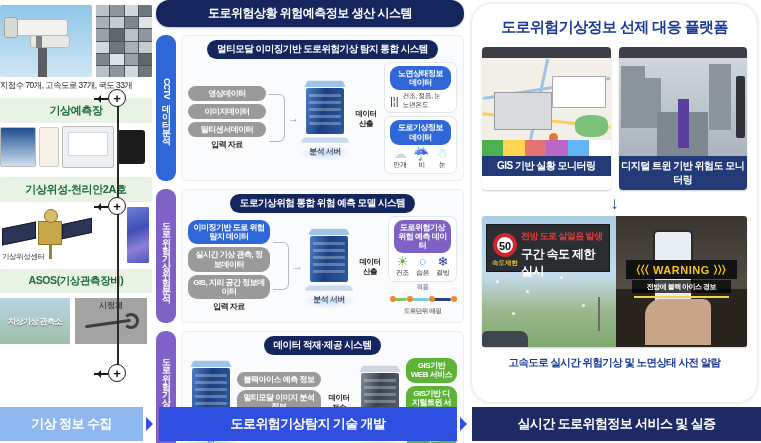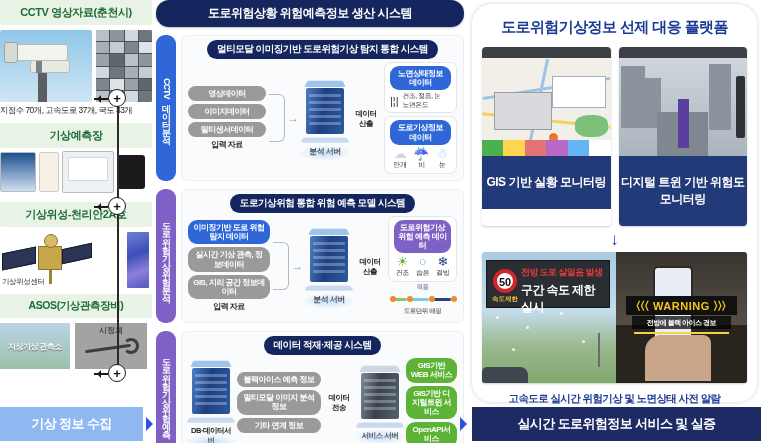--- a/index.html
+++ b/index.html
@@ -148,22 +148,22 @@
     position:absolute; left:472px; top:4px; width:285px; height:398px;
     background:#fff; border-radius:20px; box-shadow:0 0 4px rgba(0,0,0,.18);
     padding:8px 10px;
   }
   .r-title { text-align:center; color:#1a3a96; font-weight:bold; font-size:15px;
     letter-spacing:-0.6px; margin:6px 0 10px; }
   .r-shots { display:flex; gap:8px; }
   .shot { flex:1; border-radius:4px; overflow:hidden; box-shadow:0 1px 2px rgba(0,0,0,.2); }
   .shot .win { height:11px; background:#3d4147; }
   .shot .cv { height:98px; position:relative; }
-  .shot .cap { background:#233a78; color:#fff; font-size:12px; font-weight:bold;
-    text-align:center; padding:18px 2px; letter-spacing:-0.5px; }
+  .shot .cap { background:#233a78; color:#fff; font-size:10px; font-weight:bold;
+    text-align:center; padding:3px 2px; letter-spacing:-0.5px; }
 
   .gismap { background:#f2efe9; }
   .gismap .rd { position:absolute; background:#9fc3e4; }
   .gismap .rd.y { background:#f2d25c; }
   .gismap .rd.g { background:#7cc17a; }
   .gismap .pop { position:absolute; left:12px; top:34px; width:58px; height:38px;
     background:#d9dade; border:1px solid #9b9da3; }
   .gismap .tbl { position:absolute; right:5px; top:18px; width:54px; height:32px;
     background:#fff; border:1px solid #aab; }
   .gismap .legend { position:absolute; left:0; right:0; bottom:0; height:16px; display:flex; }
@@ -223,21 +223,20 @@
   .tri.t1 { left:146px; }
   .tri.t2 { left:460px; }
 </style>
 </head>
 <body>
 
 <div class="stage">
 
   <div class="left-col">
 
-    <div class="grn-head">CCTV 영상자료(춘천시)</div>
     <div class="photo-row">
       <div class="ph cam">
         <div class="pole"></div>
         <div class="body"></div>
         <div class="lens"></div>
         <div class="body2"></div>
         <div class="arm"></div>
       </div>
       <div class="ph mosaic" id="mosaic">
           <i style="background: rgb(185, 192, 198);"></i>
@@ -570,17 +569,18 @@
         <div class="yline"></div>
       </div>
     </div>
 
     <div class="r-caption">고속도로 실시간 위험기상 및 노면상태 사전 알람</div>
   </div>
 
   <div class="bot">
     <div class="bn bn1">기상 정보 수집</div>
     <div class="tri t1"></div>
+    <div class="bn bn2">도로위험기상탐지 기술 개발</div>
     <div class="tri t2"></div>
     <div class="bn bn3">실시간 도로위험정보 서비스 및 실증</div>
   </div>
 
 </div>
 
 </body></html>

